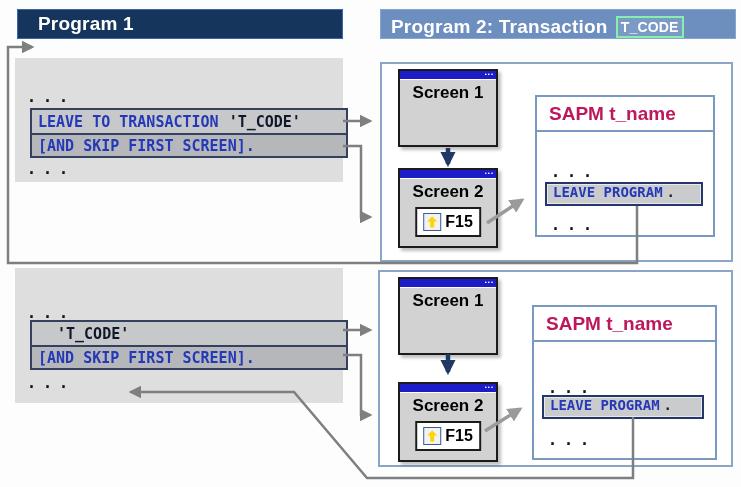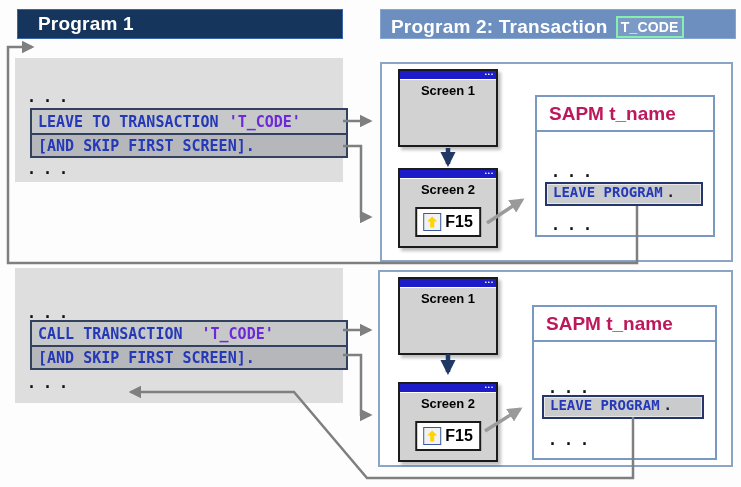--- a/index.html
+++ b/index.html
@@ -19,31 +19,31 @@
   .gpanel{position:absolute;background:#dedede;width:328px;left:15px;}
   #gp-top{top:58px;height:124px;}
   #gp-bot{top:268px;height:135px;}
   .dots{position:absolute;left:12px;font-family:"DejaVu Sans Mono",monospace;font-weight:bold;
         font-size:15px;letter-spacing:7px;color:#111;line-height:10px;}
   .codebox{position:absolute;left:15px;width:318px;box-sizing:border-box;border:2px solid #33415e;background:#c6c8ca;}
   .coderow{box-sizing:border-box;height:23px;display:flex;align-items:center;padding-left:6px;
         font-family:"DejaVu Sans Mono",monospace;font-weight:bold;font-size:15px;color:#2438b8;white-space:pre;}
   .coderow.second{background:#b5b7ba;border-top:2px solid #33415e;}
   .kw{color:#2438b8;}
-  .arg{color:#6d28d9;margin-left:10px;}
+  .arg{color:#0f172a;margin-left:10px;}
   
   .rpanel{position:absolute;box-sizing:border-box;background:#ffffff;border:2px solid #8aa5c6;}
   #rp-top{left:380px;top:62px;width:353px;height:200px;}
   #rp-bot{left:378px;top:270px;width:355px;height:197px;}
   
   .window{position:absolute;width:100px;box-sizing:border-box;background:#d2d2d2;border:2px solid #1b1b1b;
           box-shadow:3px 3px 3px rgba(0,0,0,.25);}
   .titlebar{height:8px;background:#1c1cc8;border-bottom:1px solid #fff;position:relative;}
   .win-controls{position:absolute;right:2px;top:-1px;color:#fff;font-size:6px;letter-spacing:1px;line-height:8px;}
-  .screen-label{text-align:center;font-weight:bold;font-size:13px;color:#000;margin-top:3px;}
+  .screen-label{text-align:center;font-weight:bold;font-size:17px;color:#000;margin-top:3px;}
   .fbtn{position:absolute;left:50%;transform:translateX(-50%);box-sizing:border-box;
         background:#fff;border:2px solid #1b1b1b;height:30px;padding:0 6px;display:flex;align-items:center;gap:4px;
         font-weight:bold;font-size:16px;color:#000;}
   .ficon{display:inline-flex;align-items:center;justify-content:center;width:16px;height:16px;
         border:1px solid #3a5a9a;background:#f2f2f2;}
   .ficon-arrow{width:10px;height:11px;background:#ffd400;
         clip-path:polygon(50% 0,100% 46%,70% 46%,70% 100%,30% 100%,30% 46%,0 46%);
         filter:drop-shadow(0 0 1px #8a6d00);}
   
   .sapm{position:absolute;box-sizing:border-box;background:#fff;border:2px solid #7a99c0;}
@@ -79,21 +79,20 @@
       </div>
       <div class="coderow second">[AND SKIP FIRST SCREEN].</div>
     </div>
     <div class="dots" style="top:106px;">...</div>
   </div>
 
   <div class="gpanel" id="gp-bot">
     <div class="dots" style="top:40px;">...</div>
     <div class="codebox" style="top:52px;">
       <div class="coderow">
-        <span class="kw">CALL TRANSACTION</span>
         <span class="arg" style="margin-left:19px;">'T_CODE'</span>
       </div>
       <div class="coderow second">[AND SKIP FIRST SCREEN].</div>
     </div>
     <div class="dots" style="top:110px;">...</div>
   </div>
 
   <div class="rpanel" id="rp-top">
     <div class="window" style="left:16px;top:5px;height:78px;">
       <div class="titlebar">

